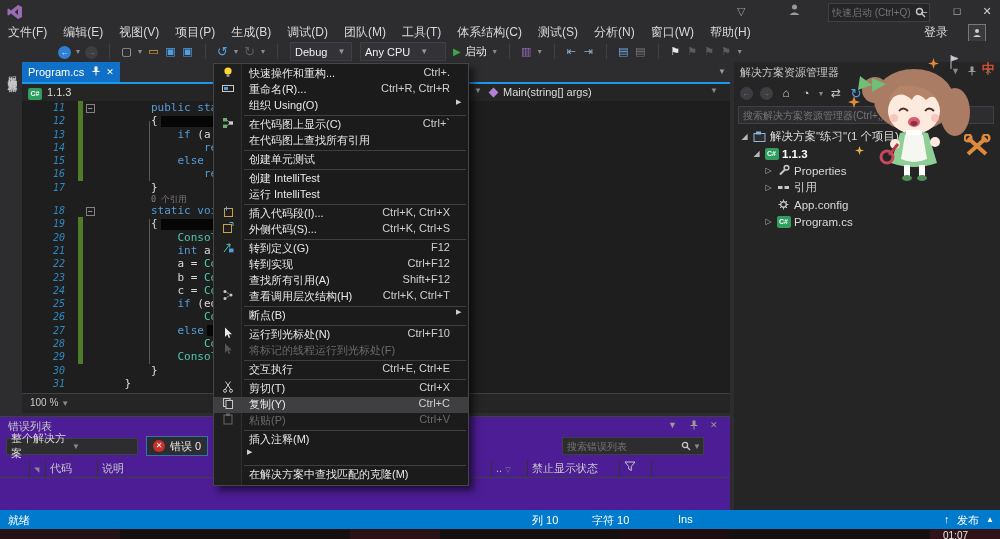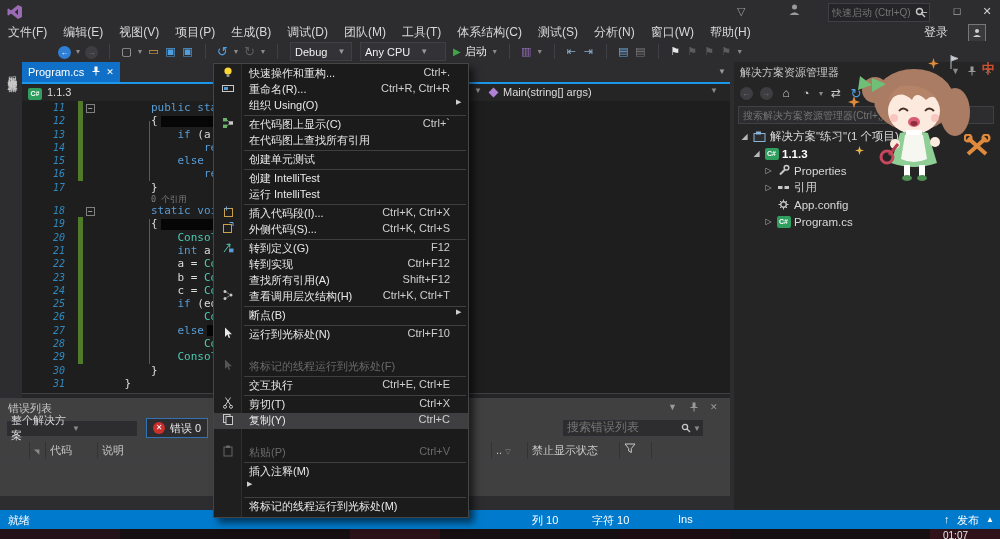--- a/index.html
+++ b/index.html
@@ -55,21 +55,21 @@
   .redact{display:inline-block;background:#060606;height:11px;vertical-align:middle;margin-left:3px;}
   .guide{position:absolute;width:1px;background:#5a5a5a;left:127px;}
   .zoombar{position:absolute;left:0;top:331px;width:708px;height:19px;background:#252526;border-top:1px solid #3f3f46;}
   .zoomv{color:#c8c8c8;font-size:10px;margin:3px 0 0 8px;display:inline-block;}
   
   .ctxmenu{position:absolute;left:213px;top:63px;width:254px;z-index:40;background:#1b1b1c;
     border:1px solid #454545;box-shadow:5px 5px 7px rgba(0,0,0,.55);padding:2px 0;font-size:11px;
     background:linear-gradient(to right,#1f1f20 27px,#2f2f32 27px,#2f2f32 28px,#1b1b1c 28px);}
   .menu-item{display:flex;align-items:flex-start;height:16px;color:#e8e8e8;}
   .menu-item.hl{background:#3f3f42;}
-  .menu-item.dis{color:#6a6a6a;margin-top:16px;}
+  .menu-item.dis{color:#6a6a6a;}
   .menu-item.dis .mi-sc{color:#6a6a6a;}
   .mi-ic{width:27px;text-align:center;flex:none;line-height:0;}
   .mi-lb{flex:1;padding-left:8px;white-space:nowrap;overflow:hidden;}
   .mi-sc{padding-right:6px;color:#cfcfcf;white-space:nowrap;}
   .mi-ar{width:12px;color:#cfcfcf;font-size:8px;flex:none;}
   .menu-sep{height:1px;background:#3f3f42;margin:1px 2px 1px 30px;}
   
   .slnpanel{position:absolute;left:734px;top:62px;width:266px;height:448px;background:#252526;}
   .sln-title{position:absolute;left:6px;top:3px;color:#c8c8c8;font-size:11px;}
   .sln-ctl{position:absolute;top:4px;color:#8a8a8a;font-size:9px;}
@@ -77,32 +77,32 @@
   .slntb .tbi{width:20px;}
   .slnsearch{position:absolute;left:4px;top:44px;width:254px;height:16px;background:#2d2d30;border:1px solid #3f3f46;display:flex;align-items:center;}
   .slnsearch input{flex:1;background:transparent;border:none;outline:none;color:#7a7a7a;font-size:10px;padding:0 4px;font-family:inherit;}
   .tree{position:absolute;left:0;top:66px;width:266px;}
   .tree-row{display:flex;align-items:center;height:17px;font-size:11.5px;color:#d8d8d8;}
   .tree-row.sel{color:#fff;font-weight:bold;}
   .tarrow{width:13px;color:#b8b8b8;font-size:8px;text-align:center;flex:none;}
   .ticon{width:17px;flex:none;line-height:0;text-align:center;}
   .tlabel{padding-left:2px;white-space:nowrap;}
   
-  .errpanel{position:absolute;left:0;top:398px;width:730px;height:98px;background:#404040;border-top:1px solid #3f3f46;box-sizing:border-box;}
+  .errpanel{position:absolute;left:0;top:416px;width:730px;height:98px;background:#4c1d95;border-top:1px solid #3f3f46;box-sizing:border-box;}
   .err-title{position:absolute;left:8px;top:2px;color:#c8c8c8;font-size:11px;}
   .err-ctl{position:absolute;top:3px;color:#9a9a9a;font-size:9px;}
   .errtb{position:absolute;left:6px;top:18px;height:22px;display:flex;align-items:center;}
   .err-combo{width:132px;height:17px;border:1px solid #3f3f46;background:#2d2d30;color:#d8d8d8;font-size:11px;display:flex;align-items:center;padding:0 4px;box-sizing:border-box;}
   .err-combo span{flex:1;}
   .errbtn{height:18px;border:1px solid #3173b4;background:#2d2d30;color:#e8e8e8;font-size:11px;display:flex;align-items:center;padding:0 6px;margin-left:8px;}
   .errball{display:inline-block;width:12px;height:12px;border-radius:50%;background:#c9302c;color:#fff;font-size:8px;line-height:12px;text-align:center;margin-right:5px;}
   .warnbtn{height:18px;border:1px solid #3f3f46;background:#2d2d30;display:flex;align-items:center;padding:0 6px;margin-left:6px;width:70px;}
   .warntri{width:0;height:0;border-left:6px solid transparent;border-right:6px solid transparent;border-bottom:10px solid #f0c808;}
   .errsearch{position:absolute;left:562px;top:20px;width:140px;height:16px;background:#2d2d30;border:1px solid #3f3f46;display:flex;align-items:center;}
-  .errsearch input{flex:1;background:transparent;border:none;outline:none;color:#7a7a7a;font-size:12px;padding:0 4px;width:100px;font-family:Liberation Mono, monospace;}
+  .errsearch input{flex:1;background:transparent;border:none;outline:none;color:#7a7a7a;font-size:10px;padding:0 4px;width:100px;font-family:Liberation Sans, sans-serif;}
   .errhead{position:absolute;left:0;top:42px;width:730px;height:18px;display:flex;align-items:center;border-bottom:1px solid #3f3f46;color:#c8c8c8;font-size:11px;}
   .ehcol{border-right:1px solid #333337;height:17px;line-height:17px;padding-left:4px;box-sizing:border-box;flex:none;white-space:nowrap;overflow:hidden;}
   
   .statusbar{position:absolute;left:0;top:510px;width:1000px;height:19px;background:#007acc;color:#fff;font-size:11px;}
   .sb{position:absolute;top:3px;}
   
   .bstrip{position:absolute;left:0;top:529px;width:1000px;height:10px;background:#150f12;overflow:hidden;}
   .blob{position:absolute;top:0;height:10px;}
   .vtime{position:absolute;left:943px;top:1px;color:#e8e8e8;font-size:10px;}
   
@@ -596,21 +596,21 @@
         <span class="mi-ar"></span>
       </div>
       <div class="menu-item">
         <span class="mi-ic"></span>
         <span class="mi-sc"></span>
         <span class="mi-ar" style="font-size: 7px;">▶</span>
       </div>
       <div class="menu-sep"></div>
       <div class="menu-item">
         <span class="mi-ic"></span>
-        <span class="mi-lb">将标记的线程运行到光标处(M)</span>
+        <span class="mi-lb">在解决方案中查找匹配的克隆(M)</span>
         <span class="mi-sc"></span>
         <span class="mi-ar"></span>
       </div>
     </div>
 
   <div class="mascot">
     <svg width="150" height="125" viewBox="0 0 150 125">
       <ellipse cx="72" cy="42" rx="40" ry="31" fill="#a97c63"></ellipse>
       <circle cx="33" cy="32" r="13" fill="#a97c63"></circle>
       <ellipse cx="113" cy="54" rx="15" ry="24" fill="#a97c63"></ellipse>

